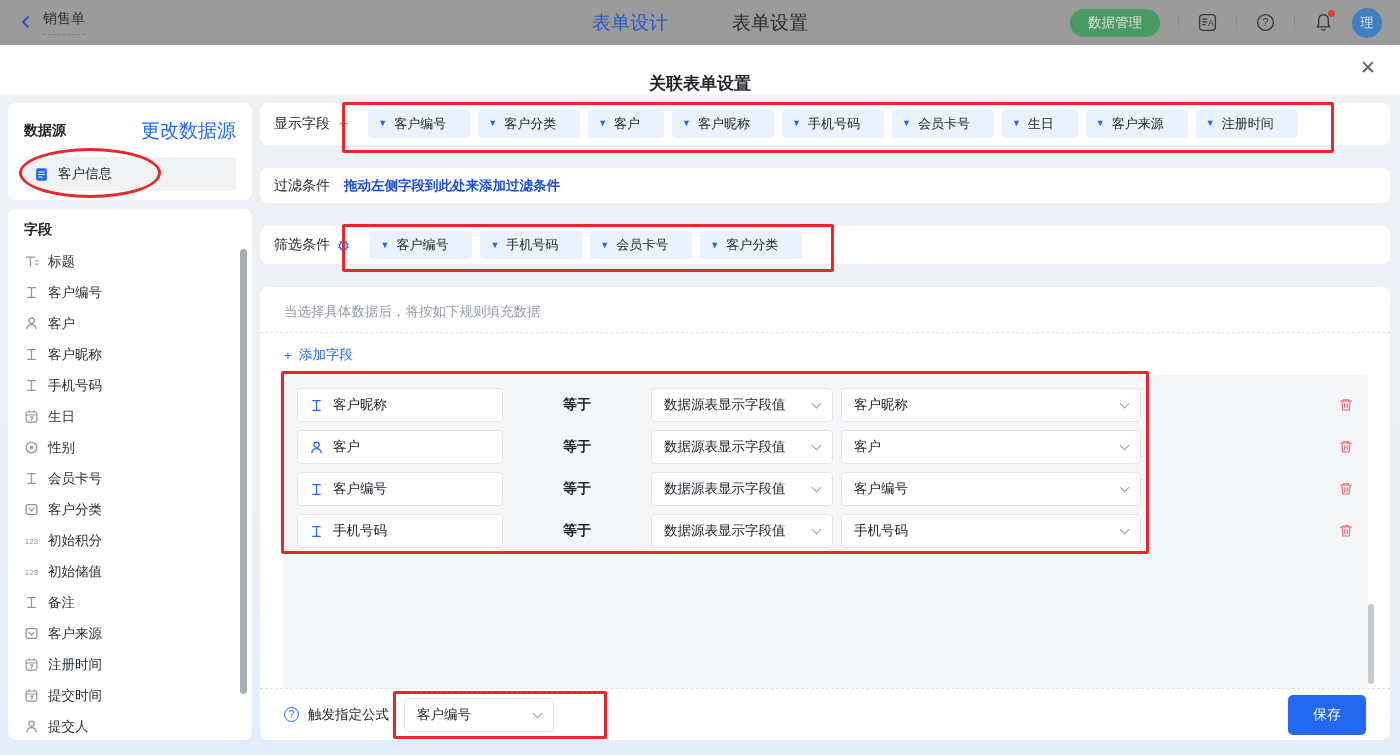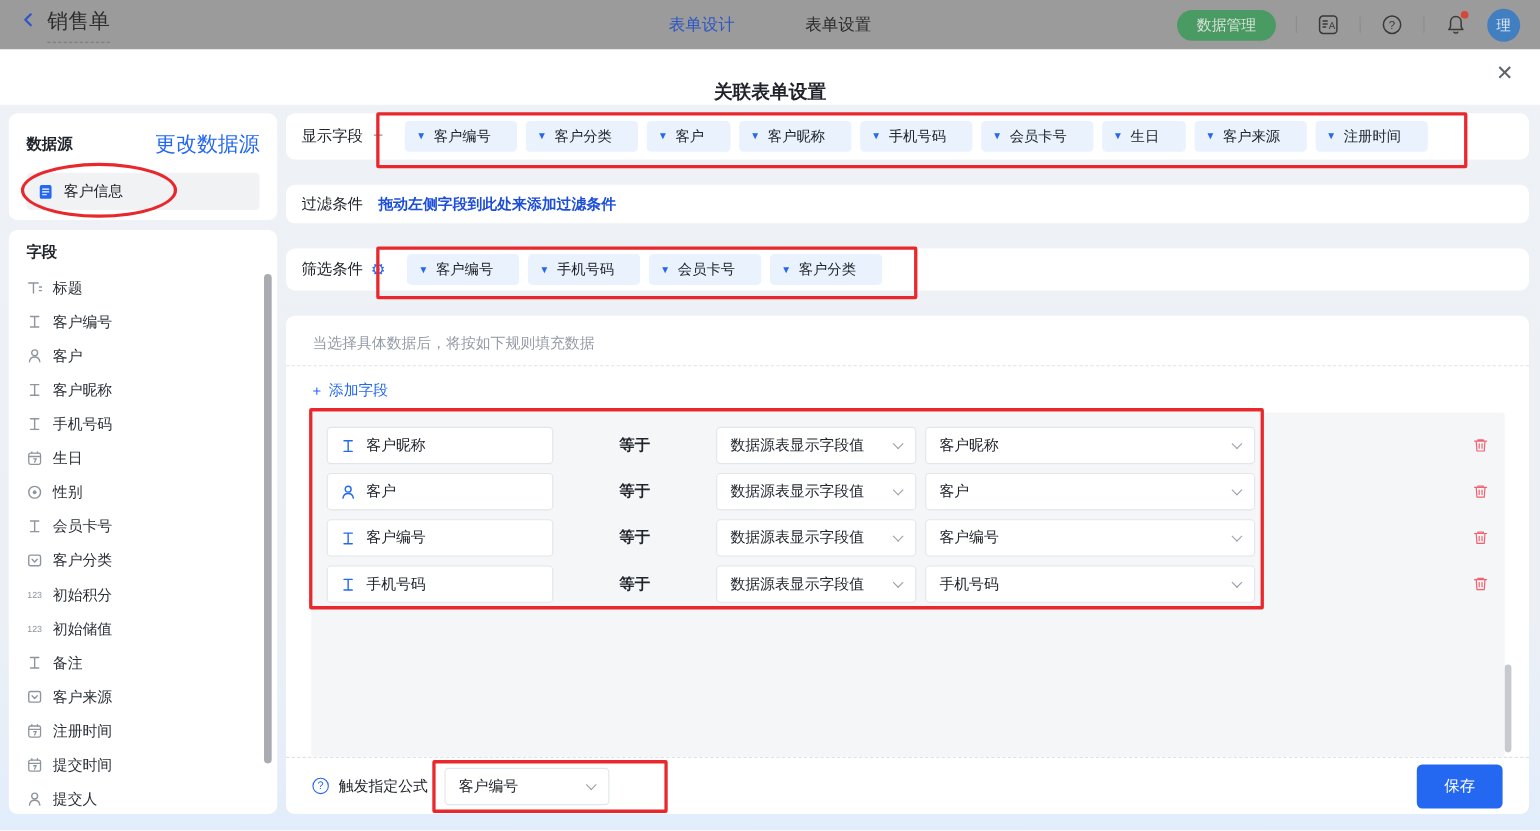--- a/index.html
+++ b/index.html
@@ -9,23 +9,23 @@
   }
   *{box-sizing:border-box;}
   body{margin:0;width:1400px;height:755px;overflow:hidden;
        font-family:"Liberation Sans","DejaVu Sans",sans-serif;background:#fff;color:var(--text);}
 
   
   .topbar{height:45px;background:#9b9b9b;display:flex;align-items:center;padding:0 18px;position:relative;}
   .back{display:flex;align-items:flex-start;gap:9px;cursor:pointer;}
   .back-chev{width:16px;height:16px;color:#2d56c5;margin-top:4px;}
   .back-chev svg{width:16px;height:16px;display:block;}
-  .back-name{font-size:19px;color:#2e2e2e;padding-bottom:6px;border-bottom:1px dashed #7f7f7f;}
+  .back-name{font-size:14px;color:#2e2e2e;padding-bottom:6px;border-bottom:1px dashed #7f7f7f;}
   .tabs{position:absolute;left:50%;transform:translateX(-50%);display:flex;gap:64px;top:0;height:45px;align-items:center;}
-  .tab{font-size:15px;color:#2b2b2b;cursor:pointer;}
+  .tab{font-size:19px;color:#2b2b2b;cursor:pointer;}
   .tab.active{color:#2d56c5;}
   .top-right{margin-left:auto;display:flex;align-items:center;gap:18px;}
   .pill{height:28px;border-radius:14px;background:var(--green);color:#d7e2d8;font-size:13.5px;
         display:flex;align-items:center;padding:0 18px;cursor:pointer;}
   .tb-divider{width:1px;height:15px;background:#8c8c8c;}
   .tb-icon{width:21px;height:21px;color:#3a3a3a;cursor:pointer;position:relative;display:flex;}
   .tb-icon svg{width:21px;height:21px;display:block;}
   .bell-dot{position:absolute;right:-1px;top:-2px;width:7px;height:7px;border-radius:50%;background:#d8463a;}
   .avatar{width:30px;height:30px;border-radius:50%;background:var(--avatar);color:#dfe9f4;
           font-size:13px;display:flex;align-items:center;justify-content:center;cursor:pointer;}

